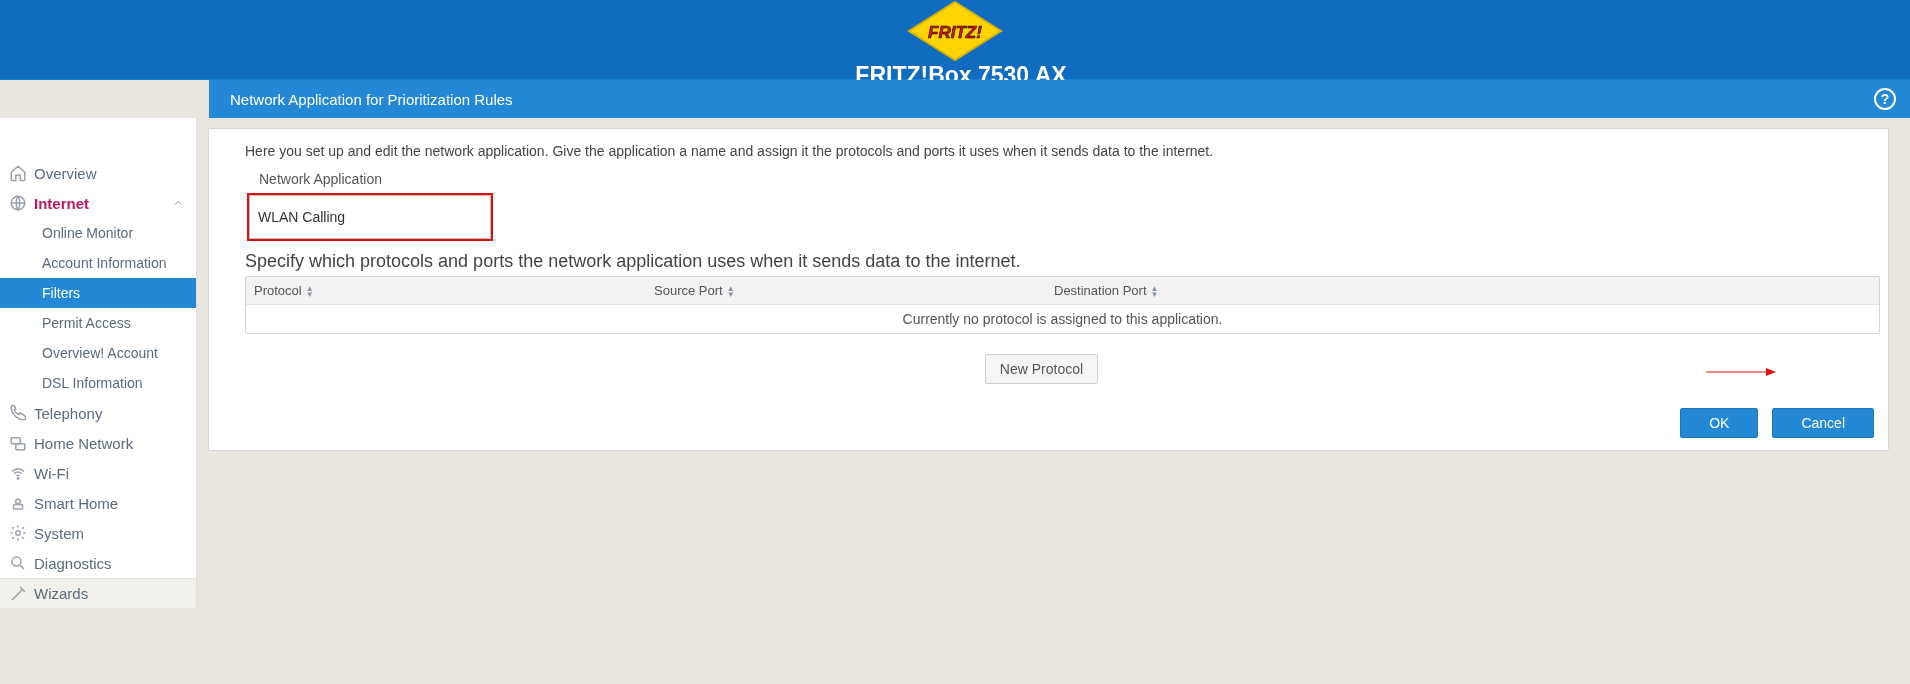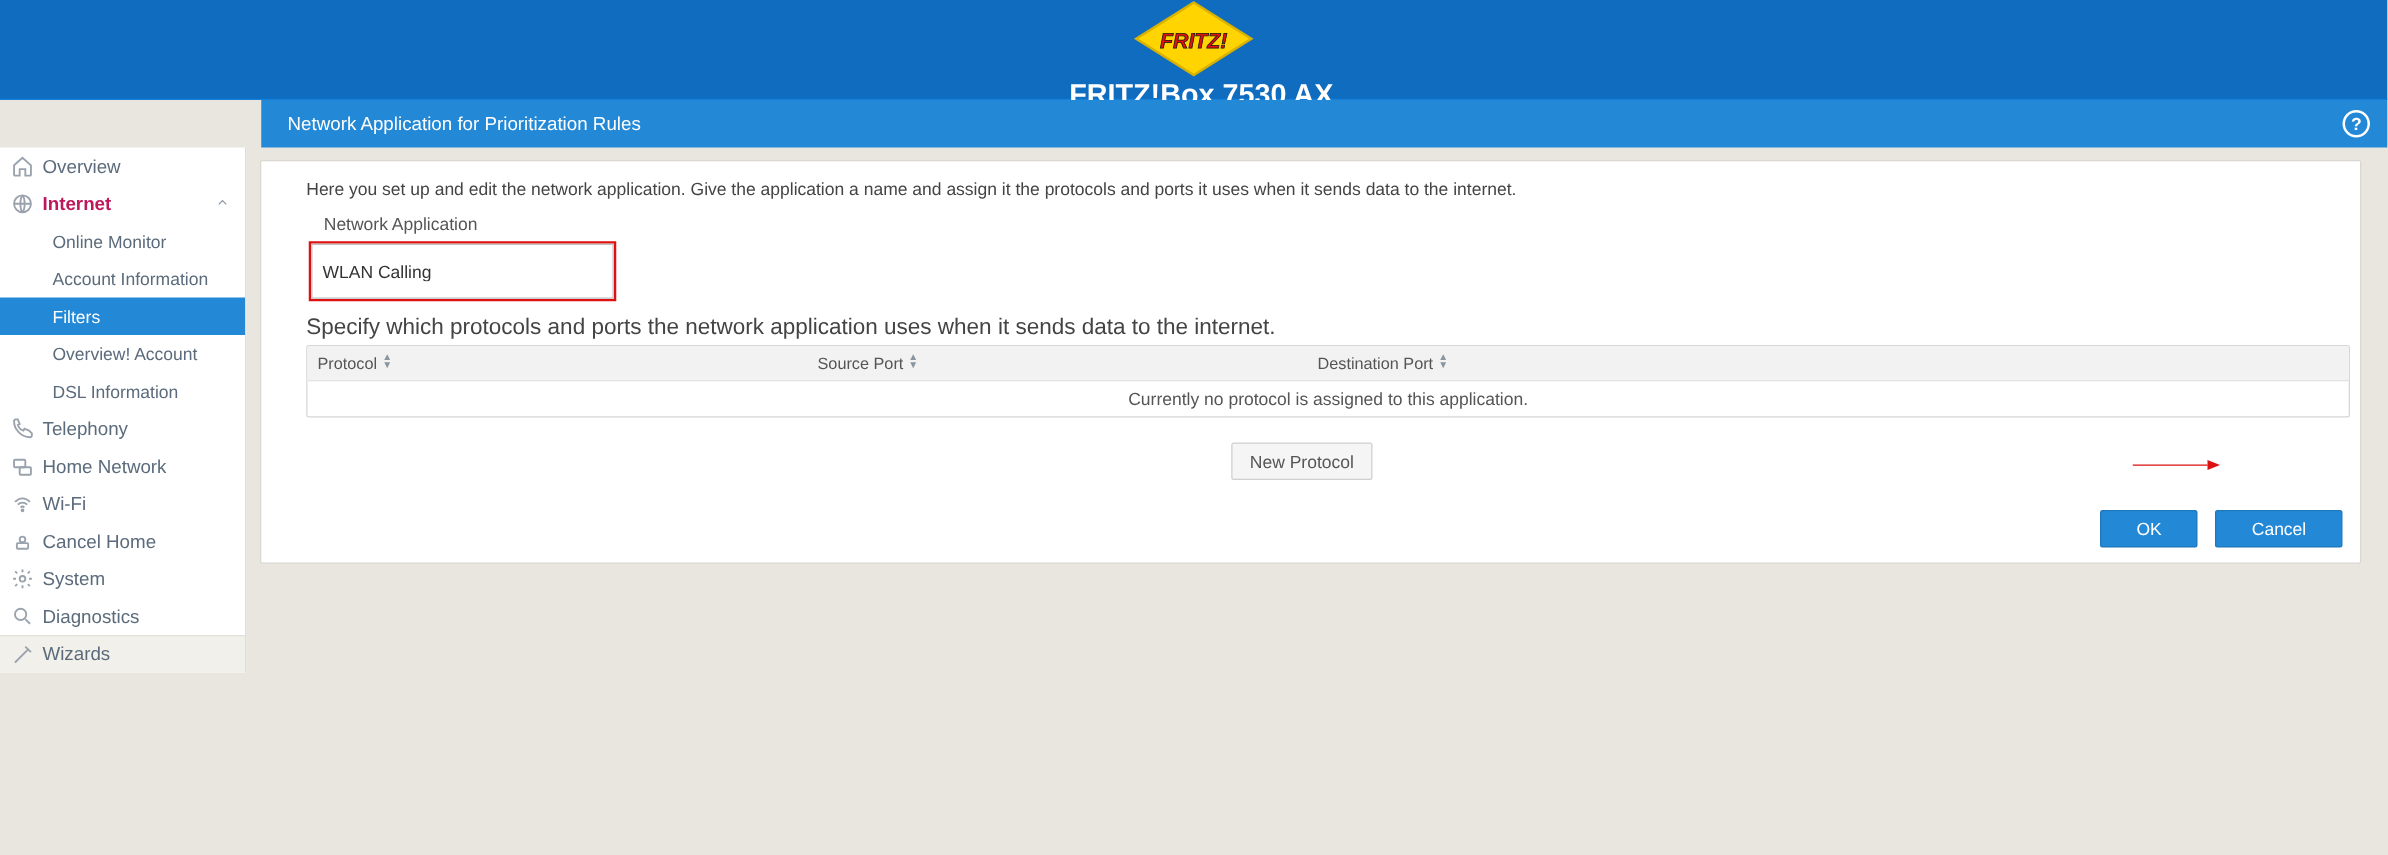--- a/index.html
+++ b/index.html
@@ -15,42 +15,42 @@
 .kebab-button { width: 34px; height: 34px; display: flex; flex-direction: column; align-items: center; justify-content: center; gap: 4px; margin-right: 12px; cursor: pointer; }
 .kebab-dot { width: 4px; height: 4px; border-radius: 50%; background: #fff; }
 
 .subheader { height: 38px; background: #2388d6; display: flex; align-items: center; padding-left: 21px; position: relative; color: #fff; font-size: 15px; margin-left: 209px; }
 .help-circle { position: absolute; right: 14px; top: 50%; transform: translateY(-50%); width: 22px; height: 22px; border: 2px solid #fff; border-radius: 50%; display: flex; align-items: center; justify-content: center; color: #fff; font-size: 14px; font-weight: 700; cursor: pointer; }
 
 .shell { display: flex; align-items: flex-start; }
 
 
 .sidebar { width: 197px; background: #fff; border-right: 1px solid #ddd; } 
-.nav { list-style: none; }
+.nav { list-style: none; margin-top: 40px; }
 .nav-item { display: flex; align-items: center; height: 30px; padding: 0 12px 0 8px; color: #5b6b7b; cursor: pointer; font-size: 14px; }
 .nav-item .icon { width: 20px; height: 20px; margin-right: 6px; display: inline-flex; align-items: center; justify-content: center; color: #9aa3ad; }
 .nav-item.parent { font-size: 15px; }
 .nav-item.expanded { font-weight: 700; color: #be185d; }
 .nav-item .chev { margin-left: auto; color: #8a95a1; }
 .nav-sub .nav-item { padding-left: 42px; height: 30px; font-size: 14px; font-weight: 400; color: #5b6b7b; }
 .nav-sub .nav-item.active { background: #2388d6; color: #fff; }
 .nav-item.wizards { background: #f2f0ea; border-top: 1px solid #e4e1d8; }
 
 
 .content { margin: 10px 0 0 11px; width: 1681px; background: #fff; border: 1px solid #d9d7d0; border-radius: 2px; padding: 0 0 12px 0; position: relative; }
 .content-inner { padding: 14px 14px 0 36px; }
 .intro { color: #444; font-size: 14px; margin-bottom: 12px; }
 .field-label { display: block; color: #555; font-size: 14px; margin: 0 0 6px 14px; }
 .field-input-wrap { border: 2px solid #d11; display: inline-block; padding: 0; margin-left: 2px; margin-bottom: 10px; }
 .field-input { width: 242px; height: 44px; border: 1px solid #bfbfbf; padding: 0 8px; font-size: 14px; color: #333; background: #fff; outline: none; display: block; }
 .desc2 { color: #444; font-size: 18px; margin-bottom: 4px; }
 
 .tbl { width: 1635px; border: 1px solid #d6d6d6; border-radius: 2px; margin-top: 4px; }
 .tbl-head { display: flex; align-items: center; height: 28px; background: #f2f2f2; border-bottom: 1px solid #e3e3e3; font-size: 13px; color: #555; }
-.th { display: flex; align-items: flex-start; padding-left: 8px; }
+.th { display: flex; align-items: flex-end; padding-left: 8px; }
 .th .sort { margin-left: 4px; color: #8a95a1; font-size: 10px; display: inline-flex; flex-direction: column; line-height: 6px; }
 .sort-up { font-size: 8px; }
 .sort-dn { font-size: 8px; }
 .col-proto { width: 400px; }
 .col-src { width: 400px; }
 .col-dst { width: 400px; }
 .tbl-empty { text-align: center; color: #555; padding: 6px 0; font-size: 14px; }
 
 .btnrow-proto { display: flex; justify-content: center; padding: 20px 14px 0 0; position: relative; }
 .btn-secondary { background: #f5f5f5; border: 1px solid #cfcfcf; color: #555; height: 30px; padding: 0 14px; font-size: 14px; cursor: pointer; border-radius: 2px; }
@@ -119,20 +119,23 @@
         <li class="nav-item">
             <span>Online Monitor</span>
           </li>
         <li class="nav-item">
             <span>Account Information</span>
           </li>
         <li class="nav-item active">
             <span>Filters</span>
           </li>
         <li class="nav-item">
+            <span>Permit Access</span>
+          </li>
+        <li class="nav-item">
             <span>Overview! Account</span>
           </li>
         <li class="nav-item">
             <span>DSL Information</span>
           </li>
       </ul>
       <li class="nav-item parent">
         <span class="icon">
           <svg class="icon-svg" viewBox="0 0 24 24" fill="none" stroke="currentColor" stroke-width="2">
               <path d="M22 17v2a2 2 0 0 1-2 2c-9 0-17-8-17-17a2 2 0 0 1 2-2h2l2 5-2 1c1 3 3 5 6 6l1-2 5 2z"></path>
@@ -158,21 +161,21 @@
         </span>
         <span>Wi-Fi</span>
       </li>
       <li class="nav-item parent">
         <span class="icon">
           <svg class="icon-svg" viewBox="0 0 24 24" fill="none" stroke="currentColor" stroke-width="2">
               <circle cx="12" cy="10" r="3"></circle>
               <rect x="6" y="14" width="12" height="6" rx="1"></rect>
             </svg>
         </span>
-        <span>Cancel Home</span>
+        <span>Smart Home</span>
       </li>
       <li class="nav-item parent">
         <span class="icon">
           <svg class="icon-svg" viewBox="0 0 24 24" fill="none" stroke="currentColor" stroke-width="2">
               <circle cx="12" cy="12" r="3"></circle>
               <path d="M12 2v3M12 19v3M4.2 4.2l2.1 2.1M17.7 17.7l2.1 2.1M2 12h3M19 12h3M4.2 19.8l2.1-2.1M17.7 6.3l2.1-2.1"></path>
             </svg>
         </span>
         <span>System</span>
       </li>

